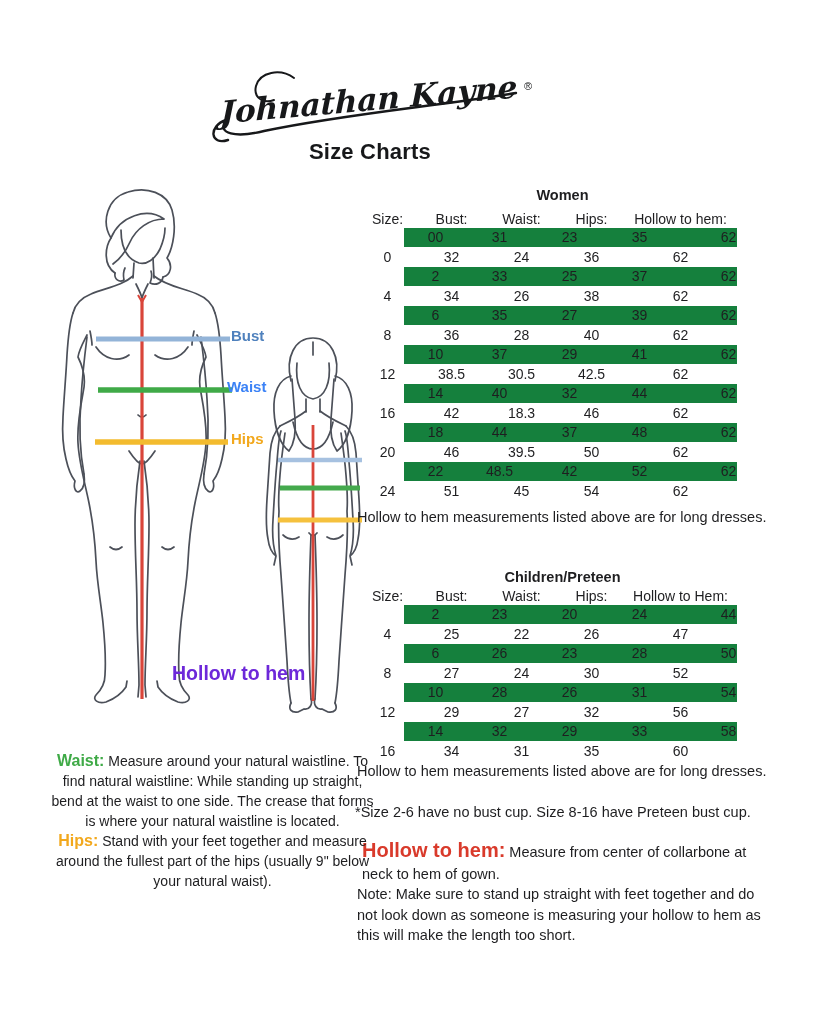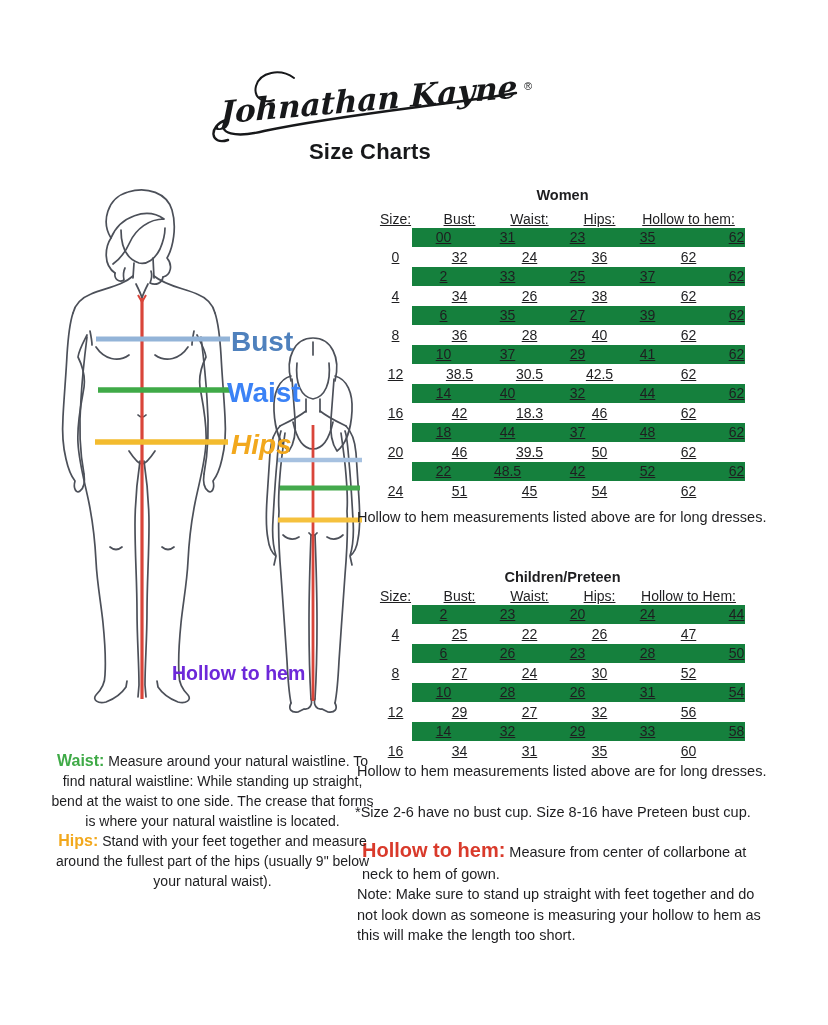--- a/index.html
+++ b/index.html
@@ -12,31 +12,31 @@
   .logo-svg{position:absolute;left:198px;top:60px;width:344px;height:92px;}
   .sig-text{font-family:"DejaVu Serif",serif;font-style:italic;font-weight:bold;fill:#17181a;}
   .page-title{
     position:absolute;left:198px;top:139px;width:344px;text-align:center;
     font-size:22px;font-weight:bold;color:#17181a;letter-spacing:0.2px;
   }
 
   
   .figures-svg{position:absolute;left:50px;top:185px;width:330px;height:580px;}
   .outline{fill:none;stroke:#4c5059;stroke-width:1.7;stroke-linecap:round;stroke-linejoin:round;}
-  .fig-label{position:absolute;font-weight:bold;font-size:28px;line-height:1;}
+  .fig-label{position:absolute;font-weight:bold;font-size:15px;line-height:1;}
   .lbl-bust{left:231px;top:328px;color:#4f81bd;}
   .lbl-waist{left:227px;top:379px;color:#3b82f6;}
-  .lbl-hips{left:231px;top:431px;color:#f2a81d;font-style:italic;}
+  .lbl-hips{left:231px;top:431px;color:#f2a81d;}
   .lbl-hollow{left:172px;top:664px;color:#6d28d9;font-size:19.5px;}
 
   
   .table-title{position:absolute;left:372px;width:381px;text-align:center;font-weight:bold;font-size:14.5px;line-height:16px;}
   .women-title{top:187px;}
   .children-title{top:569px;}
-  .size-table{position:absolute;left:364px;width:381px;text-decoration:underline;}
+  .size-table{position:absolute;left:356px;width:381px;}
   .women-table{top:210px;}
   .children-table{top:587px;}
   .trow{display:grid;grid-template-columns:63px 65px 75px 65px 113px;height:19.5px;align-items:center;text-align:center;font-size:14px;}
   .trow.head{height:17.5px;font-size:14px;}
   .trow.striped{background:#15803d;margin-left:48px;}
   .tcell{white-space:nowrap;}
 
   
   .note{position:absolute;font-size:14.5px;line-height:21px;color:#1e1e20;}
   .women-note{left:357px;top:507px;width:410px;}

